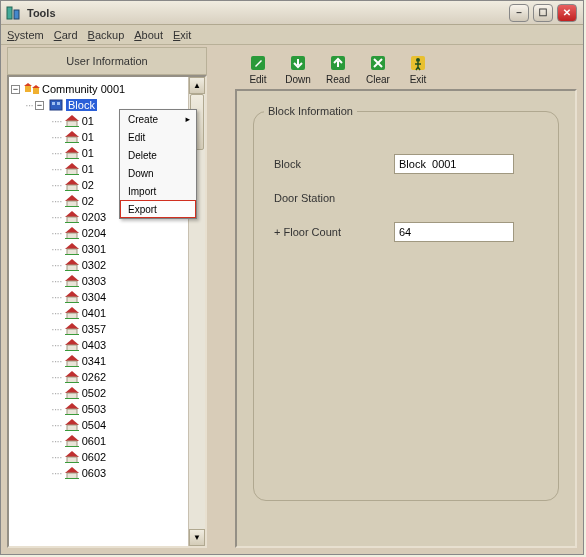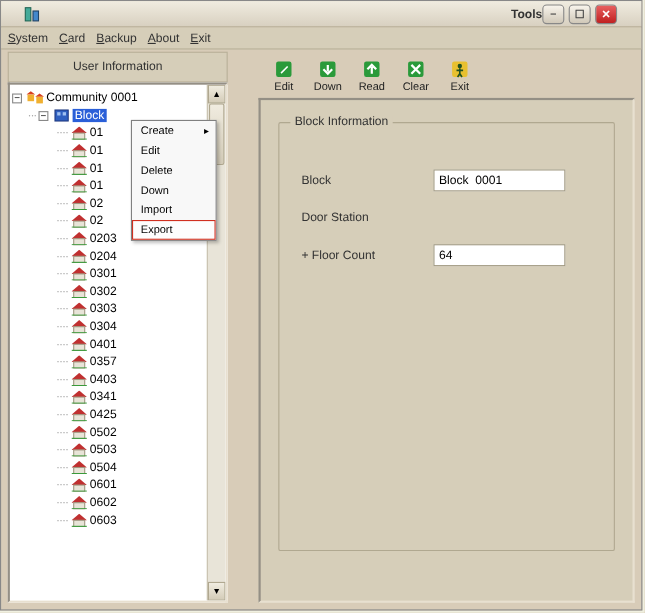--- a/index.html
+++ b/index.html
@@ -17,22 +17,21 @@
     border: 1px solid #888;
     background: #d8ccb8;
     position: relative;
   }
   .titlebar {
     height: 24px;
     background: linear-gradient(to bottom, #f0ece0, #d8d0c0);
     display: flex;
     align-items: center;
     border-bottom: 1px solid #b0a890;
-    padding: 0 20px;
-    text-align: right;
+    padding: 0 4px;
   }
   .titlebar .app-icon {
     width: 16px; height: 16px;
     margin-right: 6px;
     display: inline-flex;
     align-items: center;
     justify-content: center;
   }
   .titlebar .title {
     font-weight: bold;
@@ -181,21 +180,21 @@
   }
   .workarea {
     flex:1;
     border: 2px inset #e8e0d0;
     background: #d6ceb9;
     padding: 20px 16px;
     position: relative;
   }
   .groupbox {
     border: 1px solid #b0a890;
-    border-radius: 2px;
+    border-radius: 13px;
     padding: 24px 20px 20px 20px;
     position: relative;
     height: 390px;
   }
   .groupbox-title {
     position: absolute;
     top: -7px; left: 10px;
     background: #d6ceb9;
     padding: 0 4px;
     color: #333;
@@ -486,21 +485,21 @@
             </div>
             <div class="tree-row" style="padding-left:40px">
               <span class="dots">····</span>
               <span class="node-icon">
                 <svg class="house" viewBox="0 0 14 12">
                   <polygon points="7,0 14,6 0,6" fill="#c03030"></polygon>
                   <rect x="2" y="6" width="10" height="6" fill="#e8e4d8" stroke="#a09880"></rect>
                   <rect x="0" y="11" width="14" height="1" fill="#3a9a3a"></rect>
                 </svg>
               </span>
-              <span>0425</span>
+              <span>0262</span>
             </div>
             <div class="tree-row" style="padding-left:40px">
               <span class="dots">····</span>
               <span class="node-icon">
                 <svg class="house" viewBox="0 0 14 12">
                   <polygon points="7,0 14,6 0,6" fill="#c03030"></polygon>
                   <rect x="2" y="6" width="10" height="6" fill="#e8e4d8" stroke="#a09880"></rect>
                   <rect x="0" y="11" width="14" height="1" fill="#3a9a3a"></rect>
                 </svg>
               </span>

